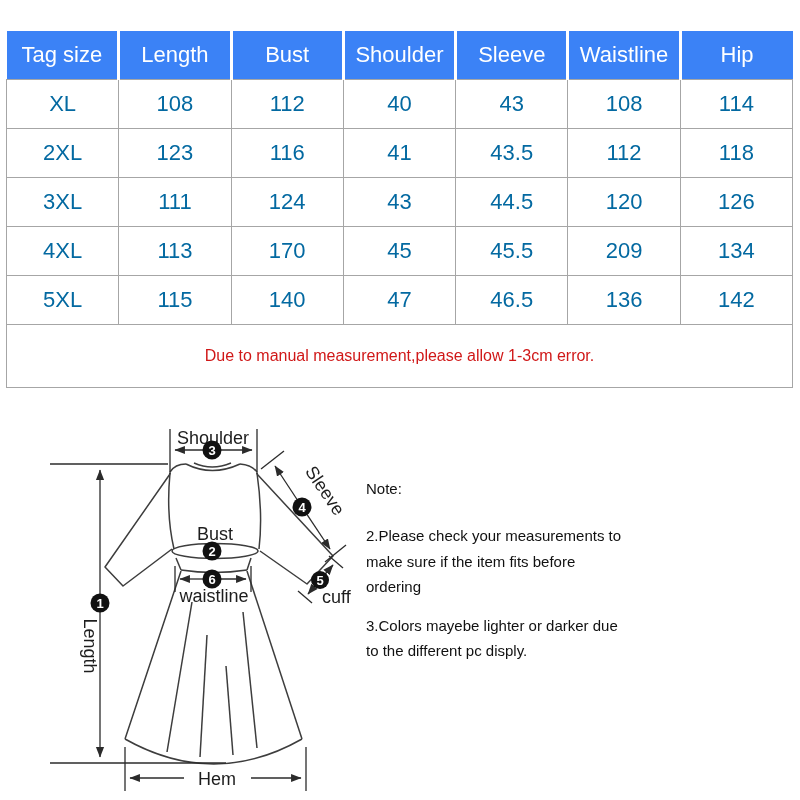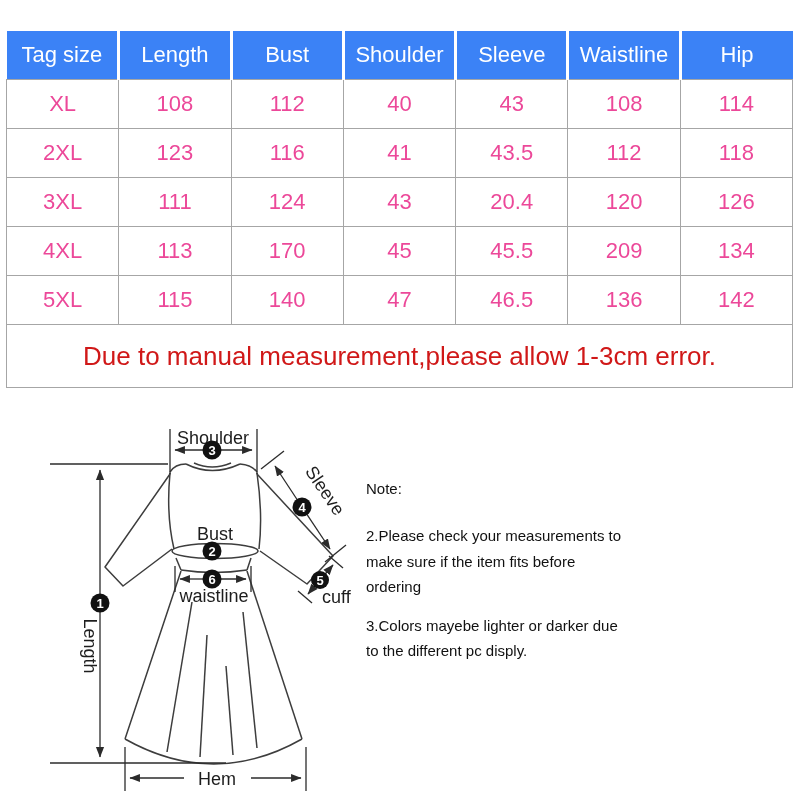--- a/index.html
+++ b/index.html
@@ -6,22 +6,22 @@
   .canvas{position:relative;width:800px;height:800px;background:#ffffff;overflow:hidden;
           font-family:"Liberation Sans",sans-serif;color:#1d1d1d;}
 
   
   table.size-table{position:absolute;left:6px;top:31px;width:787px;
       border-collapse:collapse;table-layout:fixed;font-size:22px;}
   table.size-table thead th{background:#3b82f6;color:#ffffff;font-weight:normal;
       height:46px;text-align:center;}
   table.size-table thead th + th{border-left:3px solid #ffffff;}
   table.size-table tbody td{height:46px;text-align:center;
-      border:1px solid #a6a6a6;color:#ec4899;}
-  table.size-table td.note-cell{height:60px;color:#d01818;font-size:26px;}
+      border:1px solid #a6a6a6;color:#0369a1;}
+  table.size-table td.note-cell{height:60px;color:#d01818;font-size:16px;}
 
   
   svg.dress{position:absolute;left:40px;top:425px;}
   svg.dress .garment{fill:none;stroke:#3d3d3d;stroke-width:1.5;stroke-linejoin:round;}
   svg.dress .measure{fill:none;stroke:#2b2b2b;stroke-width:1.3;}
   svg.dress text{font-family:"Liberation Sans",sans-serif;fill:#1d1d1d;font-size:18px;}
   svg.dress text.marker-num{fill:#ffffff;font-size:13px;font-weight:bold;}
 
   
   .notes{position:absolute;left:366px;top:480px;width:410px;font-size:15px;color:#111111;}
@@ -62,21 +62,21 @@
         <td>41</td>
         <td>43.5</td>
         <td>112</td>
         <td>118</td>
       </tr>
       <tr>
         <td>3XL</td>
         <td>111</td>
         <td>124</td>
         <td>43</td>
-        <td>20.4</td>
+        <td>44.5</td>
         <td>120</td>
         <td>126</td>
       </tr>
       <tr>
         <td>4XL</td>
         <td>113</td>
         <td>170</td>
         <td>45</td>
         <td>45.5</td>
         <td>209</td>

